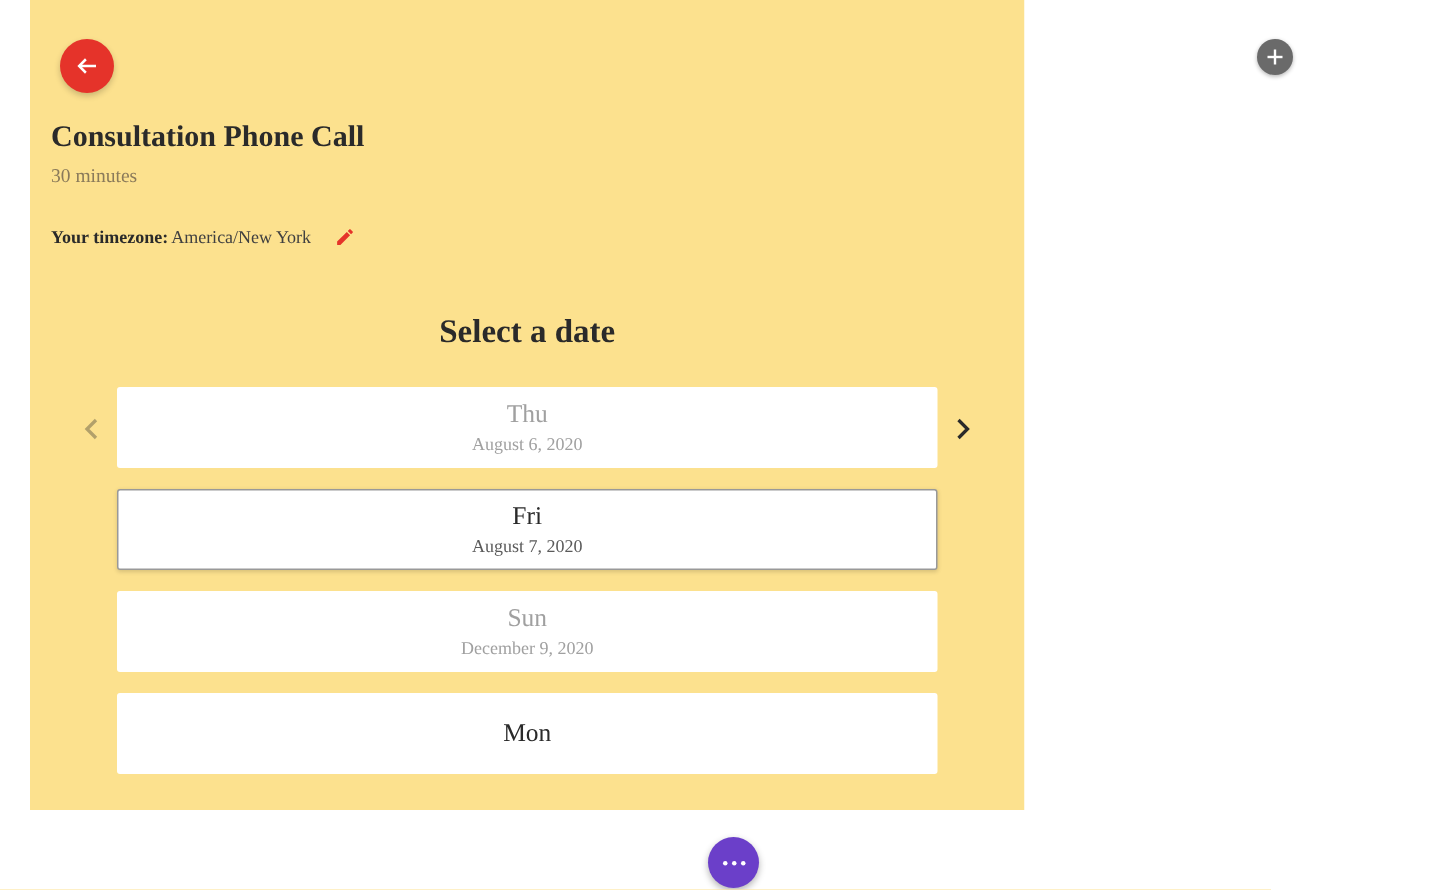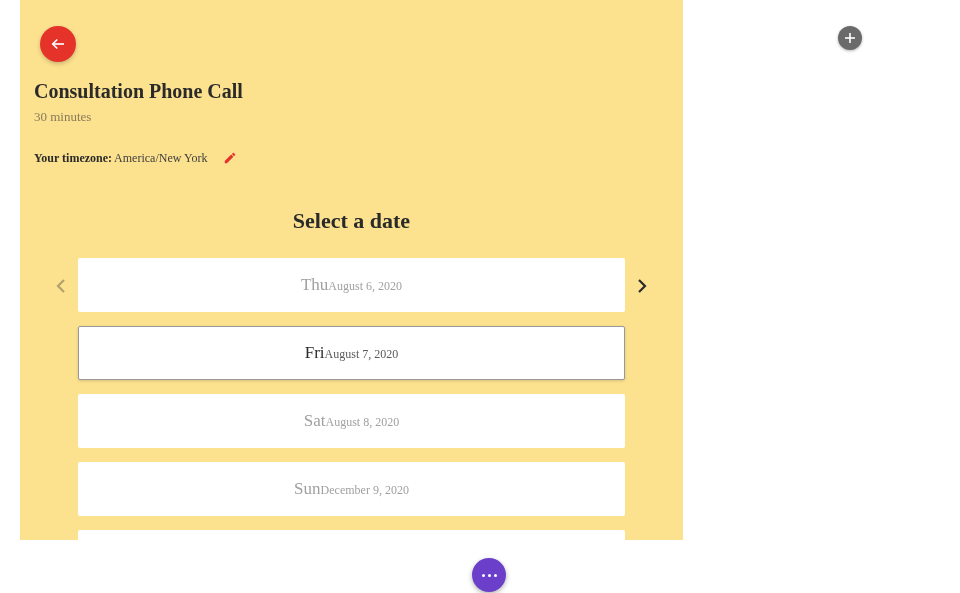--- a/index.html
+++ b/index.html
@@ -109,21 +109,21 @@
     .date-list {
       flex: 1;
       display: flex;
       flex-direction: column;
       gap: 14px;
     }
     .date-card {
       background: #ffffff;
       height: 54px;
       display: flex;
-      flex-direction: row;
+      flex-direction: column;
       align-items: center;
       justify-content: center;
       cursor: pointer;
       border-radius: 2px;
     }
     .date-card.unavailable .dow,
     .date-card.unavailable .full-date {
       color: #a0a0a0;
     }
     .date-card.selected {
@@ -216,24 +216,20 @@
       <div class="date-list">
         <div class="date-card unavailable">
           <div class="dow">Thu</div>
           <div class="full-date">August 6, 2020</div>
         </div>
         <div class="date-card selected">
           <div class="dow">Fri</div>
           <div class="full-date">August 7, 2020</div>
         </div>
         <div class="date-card unavailable">
-          <div class="dow">Sat</div>
-          <div class="full-date">August 8, 2020</div>
-        </div>
-        <div class="date-card unavailable">
           <div class="dow">Sun</div>
           <div class="full-date">December 9, 2020</div>
         </div>
         <div class="date-card">
           <div class="dow">Mon</div>
 
         </div>
       </div>
       <div class="nav-arrow">
         <svg width="10" height="16" viewBox="0 0 10 16" fill="none" stroke="#2a2a2a" stroke-width="2.2">

